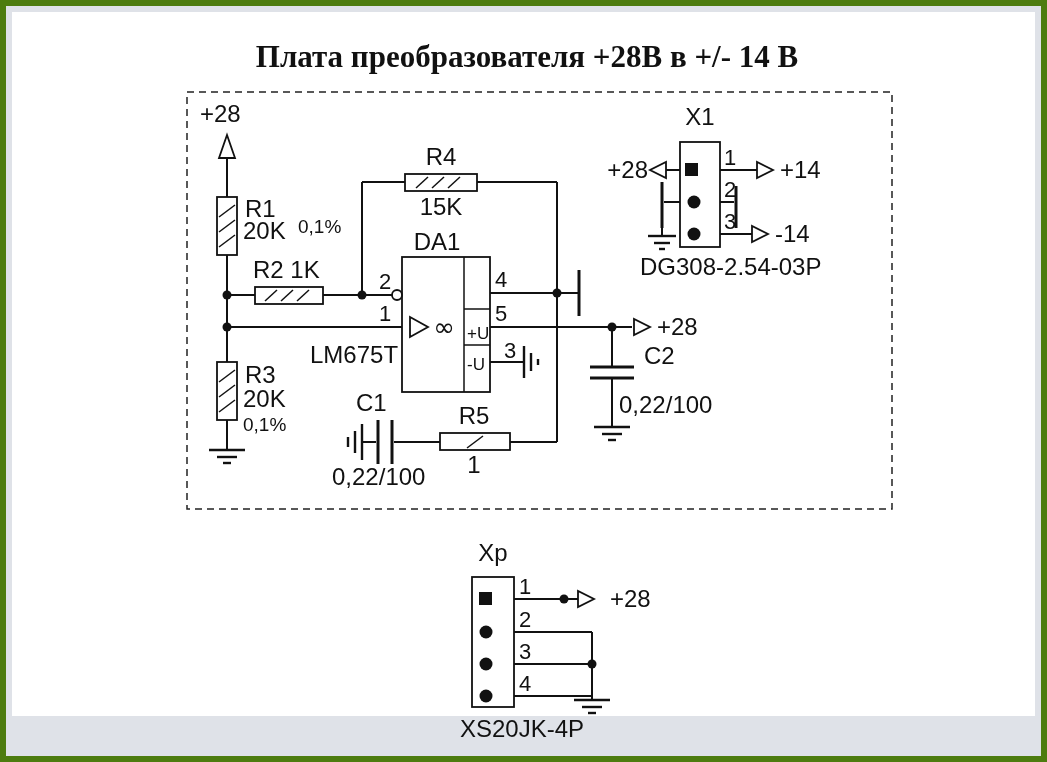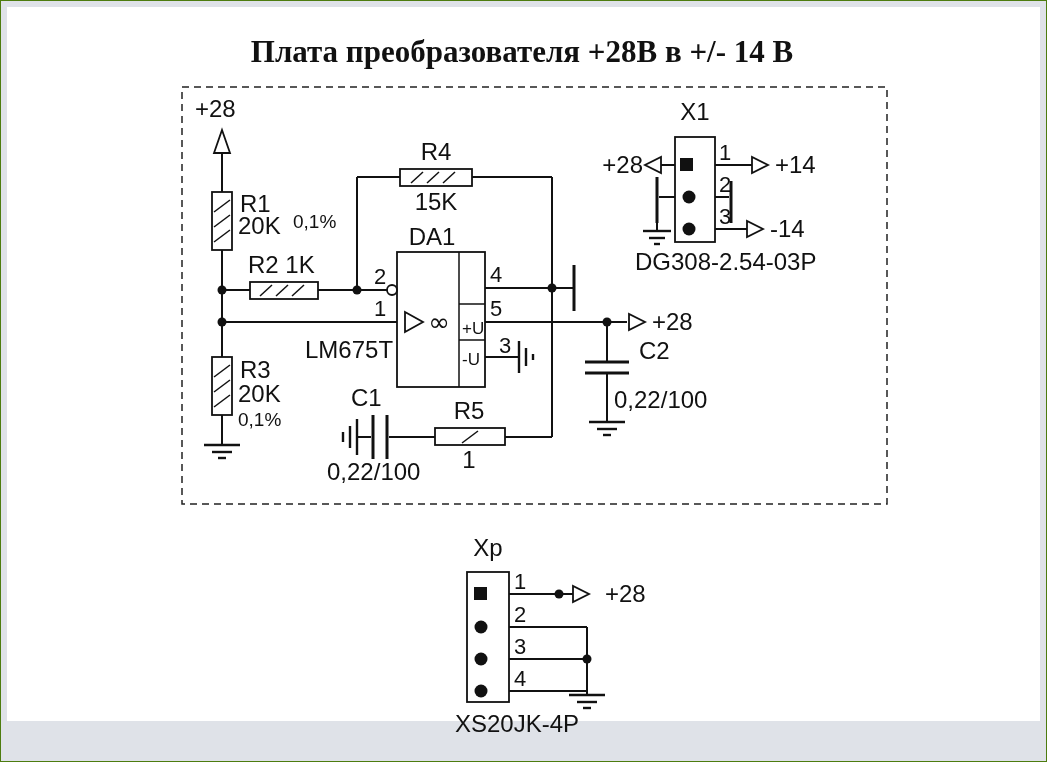--- a/index.html
+++ b/index.html
@@ -1,18 +1,18 @@
 <!DOCTYPE html>
 <html><head>
 <meta charset="utf-8">
 <style>
   html,body{margin:0;padding:0;background:#e9ebef;}
   .frame{
     width:1047px;height:762px;box-sizing:border-box;
-    border:1px solid #4d7c0f;background:#dfe2e8;
+    border:6px solid #4d7c0f;background:#dfe2e8;
     padding:6px 6px 40px 6px;position:relative;
   }
   .canvas{background:#ffffff;width:100%;height:100%;}
   svg{display:block;}
   text{fill:#111;}
   .lbl{font-family:"Liberation Sans",sans-serif;font-size:24px;}
   .pin{font-family:"Liberation Sans",sans-serif;font-size:22px;}
   .small{font-family:"Liberation Sans",sans-serif;font-size:19px;}
   .rail{font-family:"Liberation Sans",sans-serif;font-size:17px;}
   .inf{font-family:"DejaVu Sans",sans-serif;font-size:26px;}

